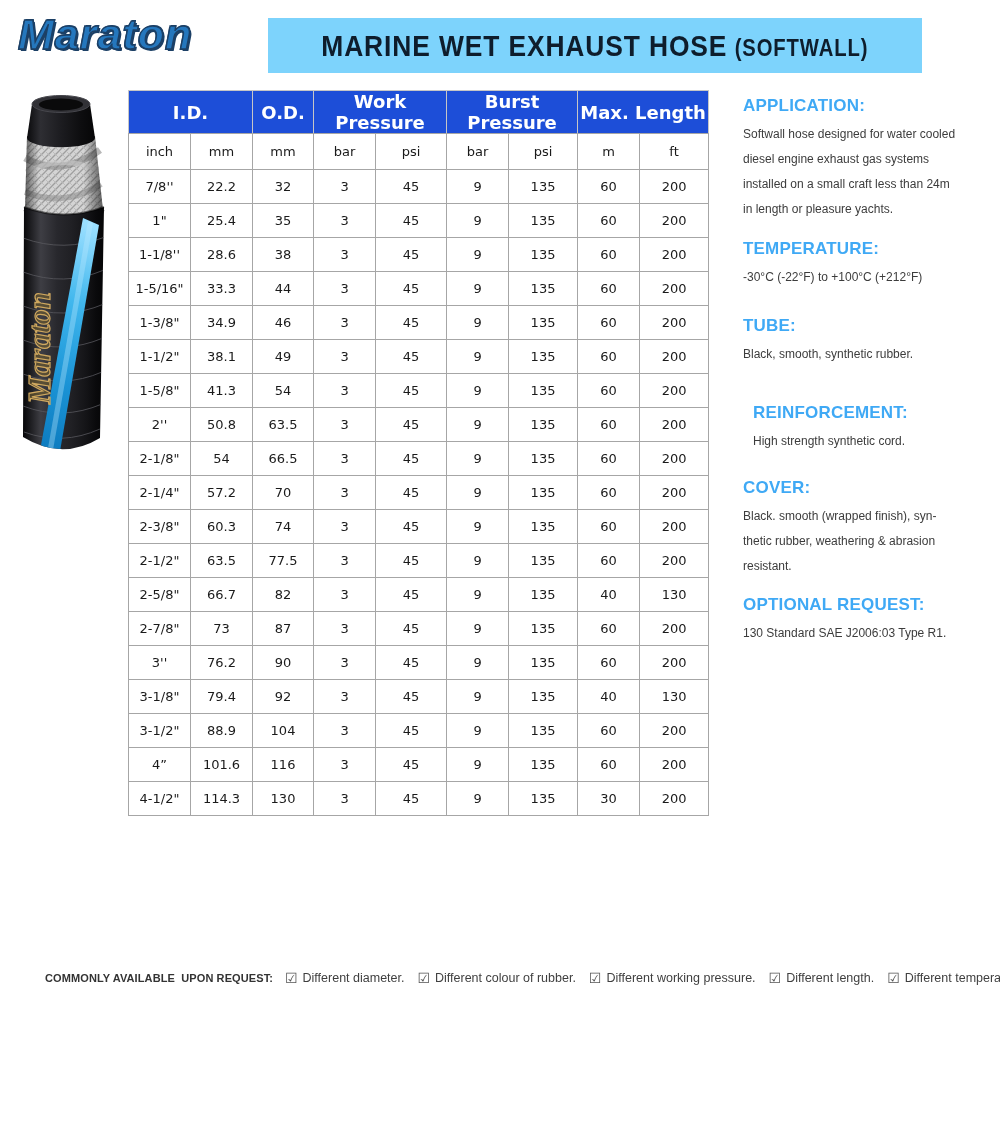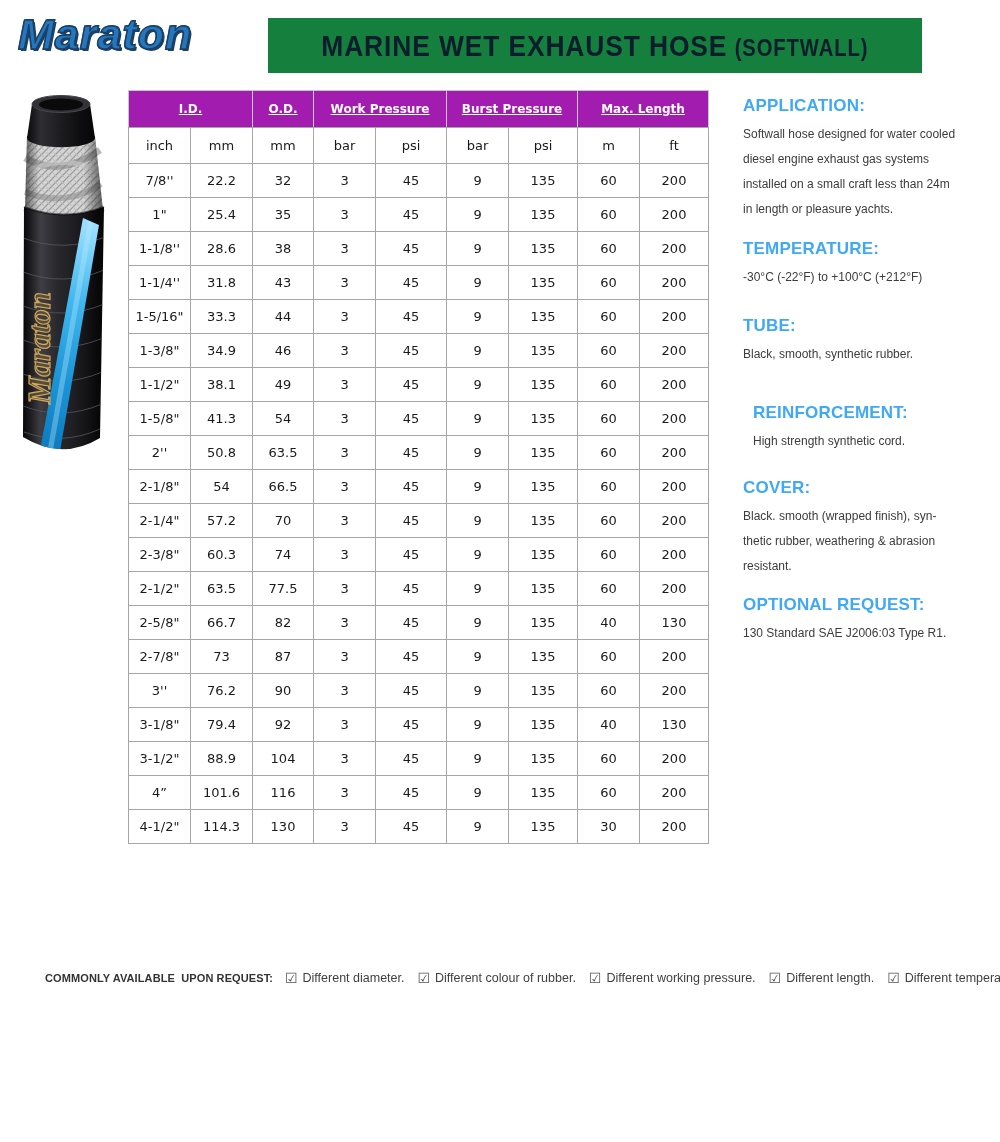--- a/index.html
+++ b/index.html
@@ -14,42 +14,42 @@
     position:absolute; left:18px; top:10px;
     font-style:italic; font-weight:700; font-size:43px;
     color:#2577bd; letter-spacing:1px;
     -webkit-text-stroke:1.4px #1c4066;
     text-shadow:2px 2px 0 #1c4066, -1px 1px 0 #1c4066, 1px -1px 0 #1c4066;
   }
 
   
   .banner {
     position:absolute; left:268px; top:18px; width:654px; height:55px;
-    background:#15803d; display:flex; align-items:center; justify-content:center;
+    background:#7dd3fc; display:flex; align-items:center; justify-content:center;
   }
   .banner-inner { transform:scaleX(.88); white-space:nowrap; color:#0e1d2c; }
   .banner-title { font-size:30px; font-weight:800; letter-spacing:1px; }
   .banner-sub   { font-size:23px; font-weight:800; letter-spacing:1px; margin-left:4px; }
 
   
   .hose { position:absolute; left:10px; top:88px; width:120px; height:372px; }
 
   
   table.spec {
     position:absolute; left:128px; top:90px; width:580px;
     border-collapse:collapse; table-layout:fixed;
     font-family:"DejaVu Sans", sans-serif;
   }
   table.spec th, table.spec td {
     border:1px solid #a6a6a6; text-align:center; vertical-align:middle;
     color:#1a1a1a; font-size:13px; font-weight:400; padding:0;
   }
   table.spec tr.group-row th {
-    background:#a21caf; color:#ffffff; font-size:12px; font-weight:700;
-    height:37px; border:1px solid #c6c6c6; border-bottom:1px solid #a6a6a6;text-decoration:underline;
+    background:#1d4ed8; color:#ffffff; font-size:18px; font-weight:700;
+    height:37px; border:1px solid #c6c6c6; border-bottom:1px solid #a6a6a6;
   }
   table.spec tr.unit-row td { height:36px; }
   table.spec tbody td { height:34px; }
 
   
   .rightcol { position:absolute; left:743px; top:88px; width:256px; }
   .sec h3 {
     color:#3fa9f5; font-size:17px; font-weight:700; margin-bottom:6px;
     letter-spacing:.2px;
   }
@@ -227,31 +227,20 @@
           <td>28.6</td>
           <td>38</td>
           <td>3</td>
           <td>45</td>
           <td>9</td>
           <td>135</td>
           <td>60</td>
           <td>200</td>
         </tr>
         <tr>
-          <td>1-1/4''</td>
-          <td>31.8</td>
-          <td>43</td>
-          <td>3</td>
-          <td>45</td>
-          <td>9</td>
-          <td>135</td>
-          <td>60</td>
-          <td>200</td>
-        </tr>
-        <tr>
           <td>1-5/16"</td>
           <td>33.3</td>
           <td>44</td>
           <td>3</td>
           <td>45</td>
           <td>9</td>
           <td>135</td>
           <td>60</td>
           <td>200</td>
         </tr>

